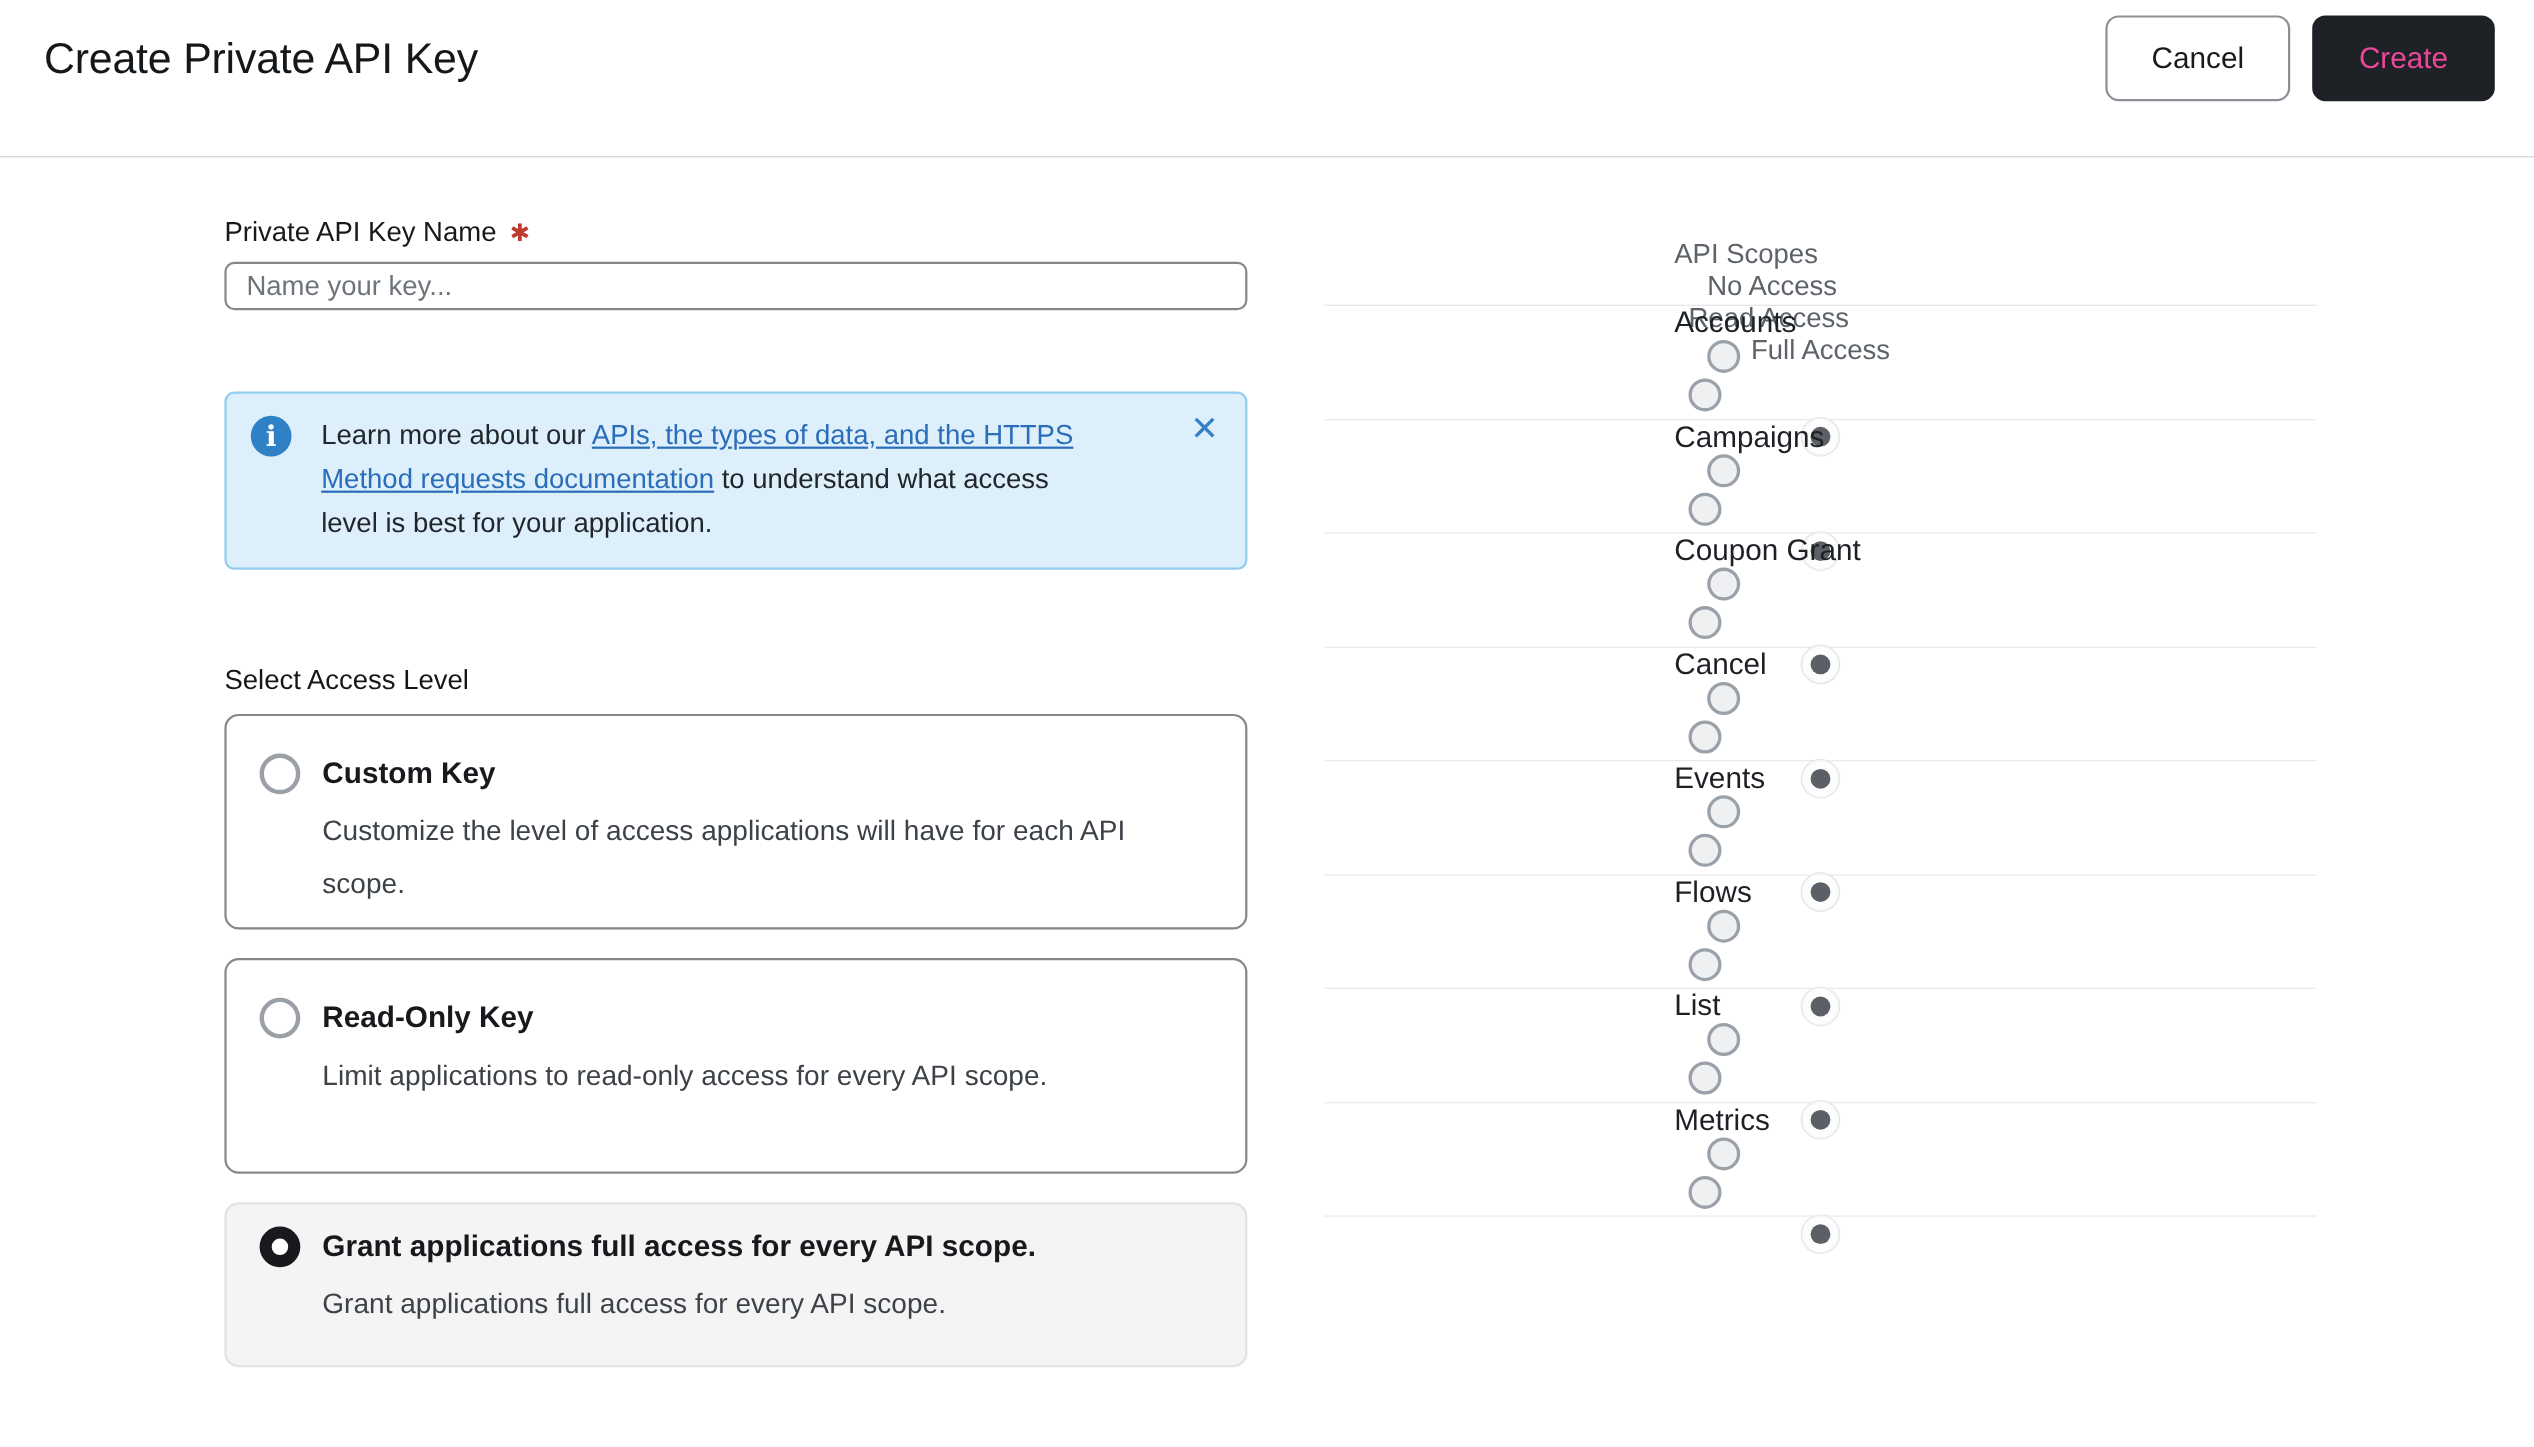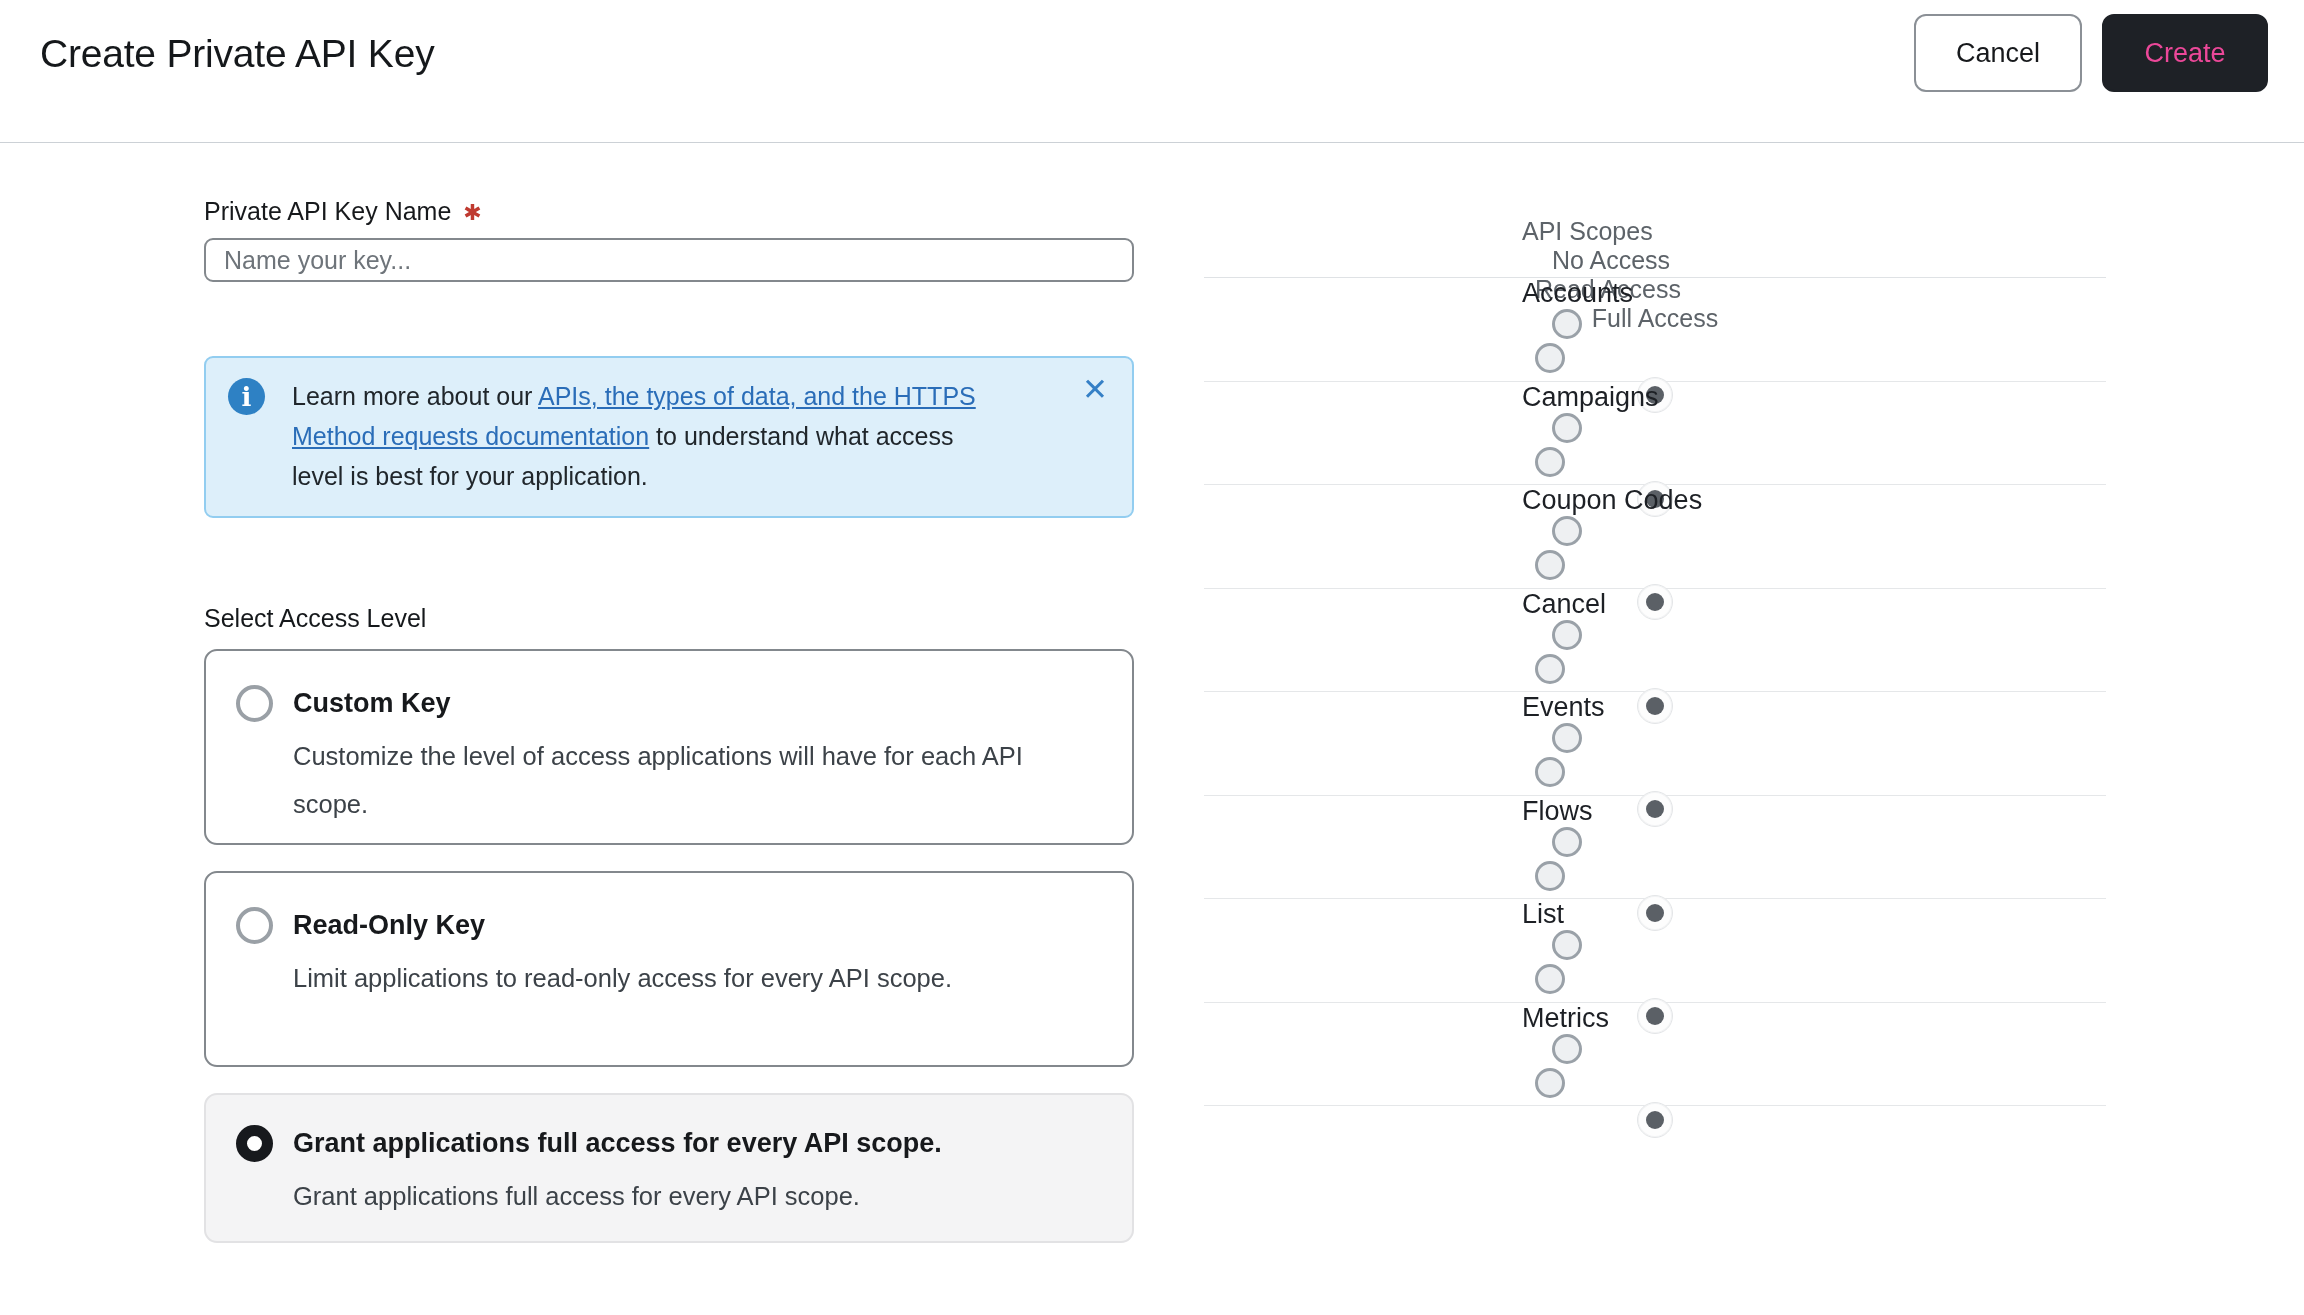--- a/index.html
+++ b/index.html
@@ -61,21 +61,21 @@
     cursor:pointer;line-height:1;padding:4px;
   }
 
   
   .section-heading{margin-top:86px;font-size:25px;font-weight:500;color:#15181b;}
   .option-card{
     margin-top:16px;border:2px solid #83888d;border-radius:13px;
     padding:34px 30px 0 30px;height:196px;background:#fff;cursor:pointer;
   }
   .option-card + .option-card{margin-top:26px;}
-  .option-card.selected{background:#f4f4f5;border-color:#e2e2e4;height:150px;padding-top:30px;}
+  .option-card.selected{background:#f4f4f5;border-color:#e2e2e4;height:150px;padding-top:20px;}
   .opt-head{display:flex;align-items:center;gap:20px;}
   .radio{width:37px;height:37px;border-radius:50%;flex:0 0 auto;background:#fff;border:4px solid #9aa0a6;}
   .radio.checked{border:11px solid var(--selected-radio);}
   .opt-title{font-size:27px;font-weight:700;color:#17191c;}
   .opt-desc{margin:10px 0 0 57px;font-size:25.5px;line-height:48px;color:#3c4248;max-width:800px;}
 
   
   .scopes{margin-top:74px;}
   .scope-row{display:flex;align-items:center;height:103.5px;border-bottom:1px solid #e5e7e9;flex-direction:column;}
   .scope-row.head{height:61px;border-bottom:1px solid #dfe2e5;}
@@ -170,21 +170,21 @@
       <div class="c1 scope-name">Campaigns</div>
       <div class="c2"><span class="radio-t"></span></div>
       <div class="c3"><span class="radio-t"></span></div>
       <div class="c4"><span class="radio-t-sel">
             <span class="dot"></span>
           </span></div>
     </div>
 
 
     <div class="scope-row">
-      <div class="c1 scope-name">Coupon Codes</div>
+      <div class="c1 scope-name">Coupon Grant</div>
       <div class="c2"><span class="radio-t"></span></div>
       <div class="c3"><span class="radio-t"></span></div>
       <div class="c4"><span class="radio-t-sel">
             <span class="dot"></span>
           </span></div>
     </div>
 
     <div class="scope-row">
       <div class="c1 scope-name">Cancel</div>
       <div class="c2"><span class="radio-t"></span></div>

